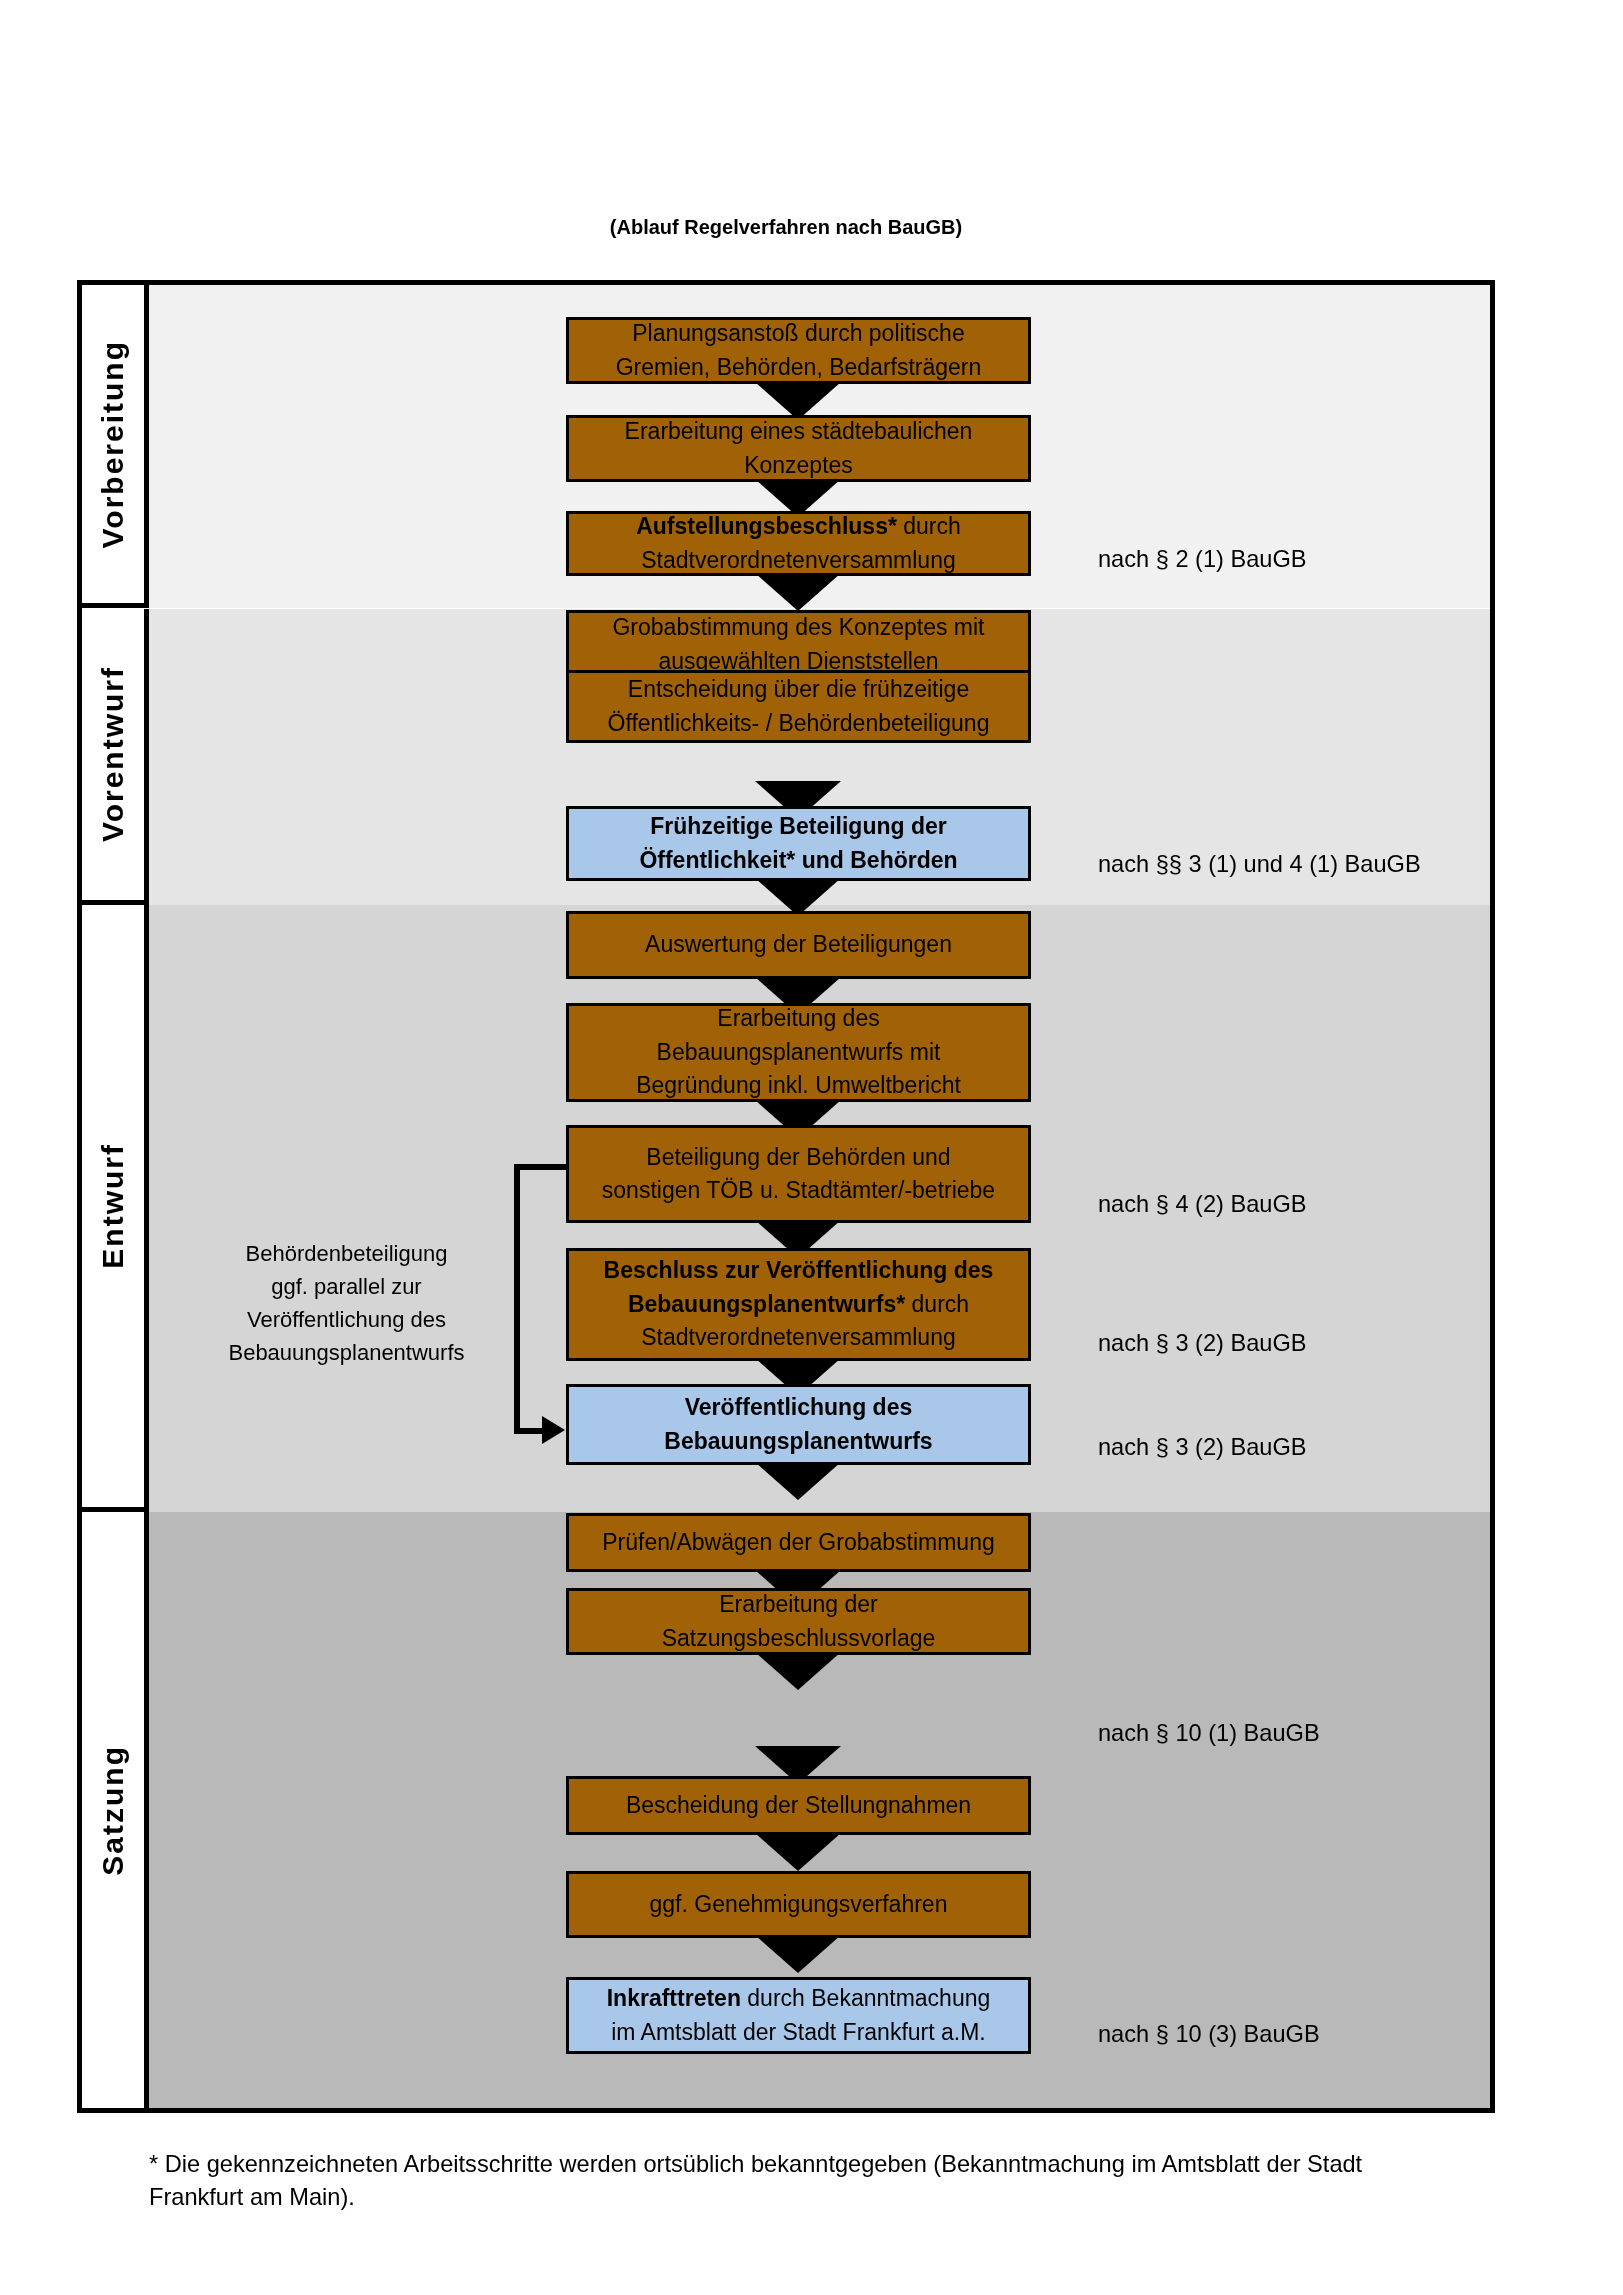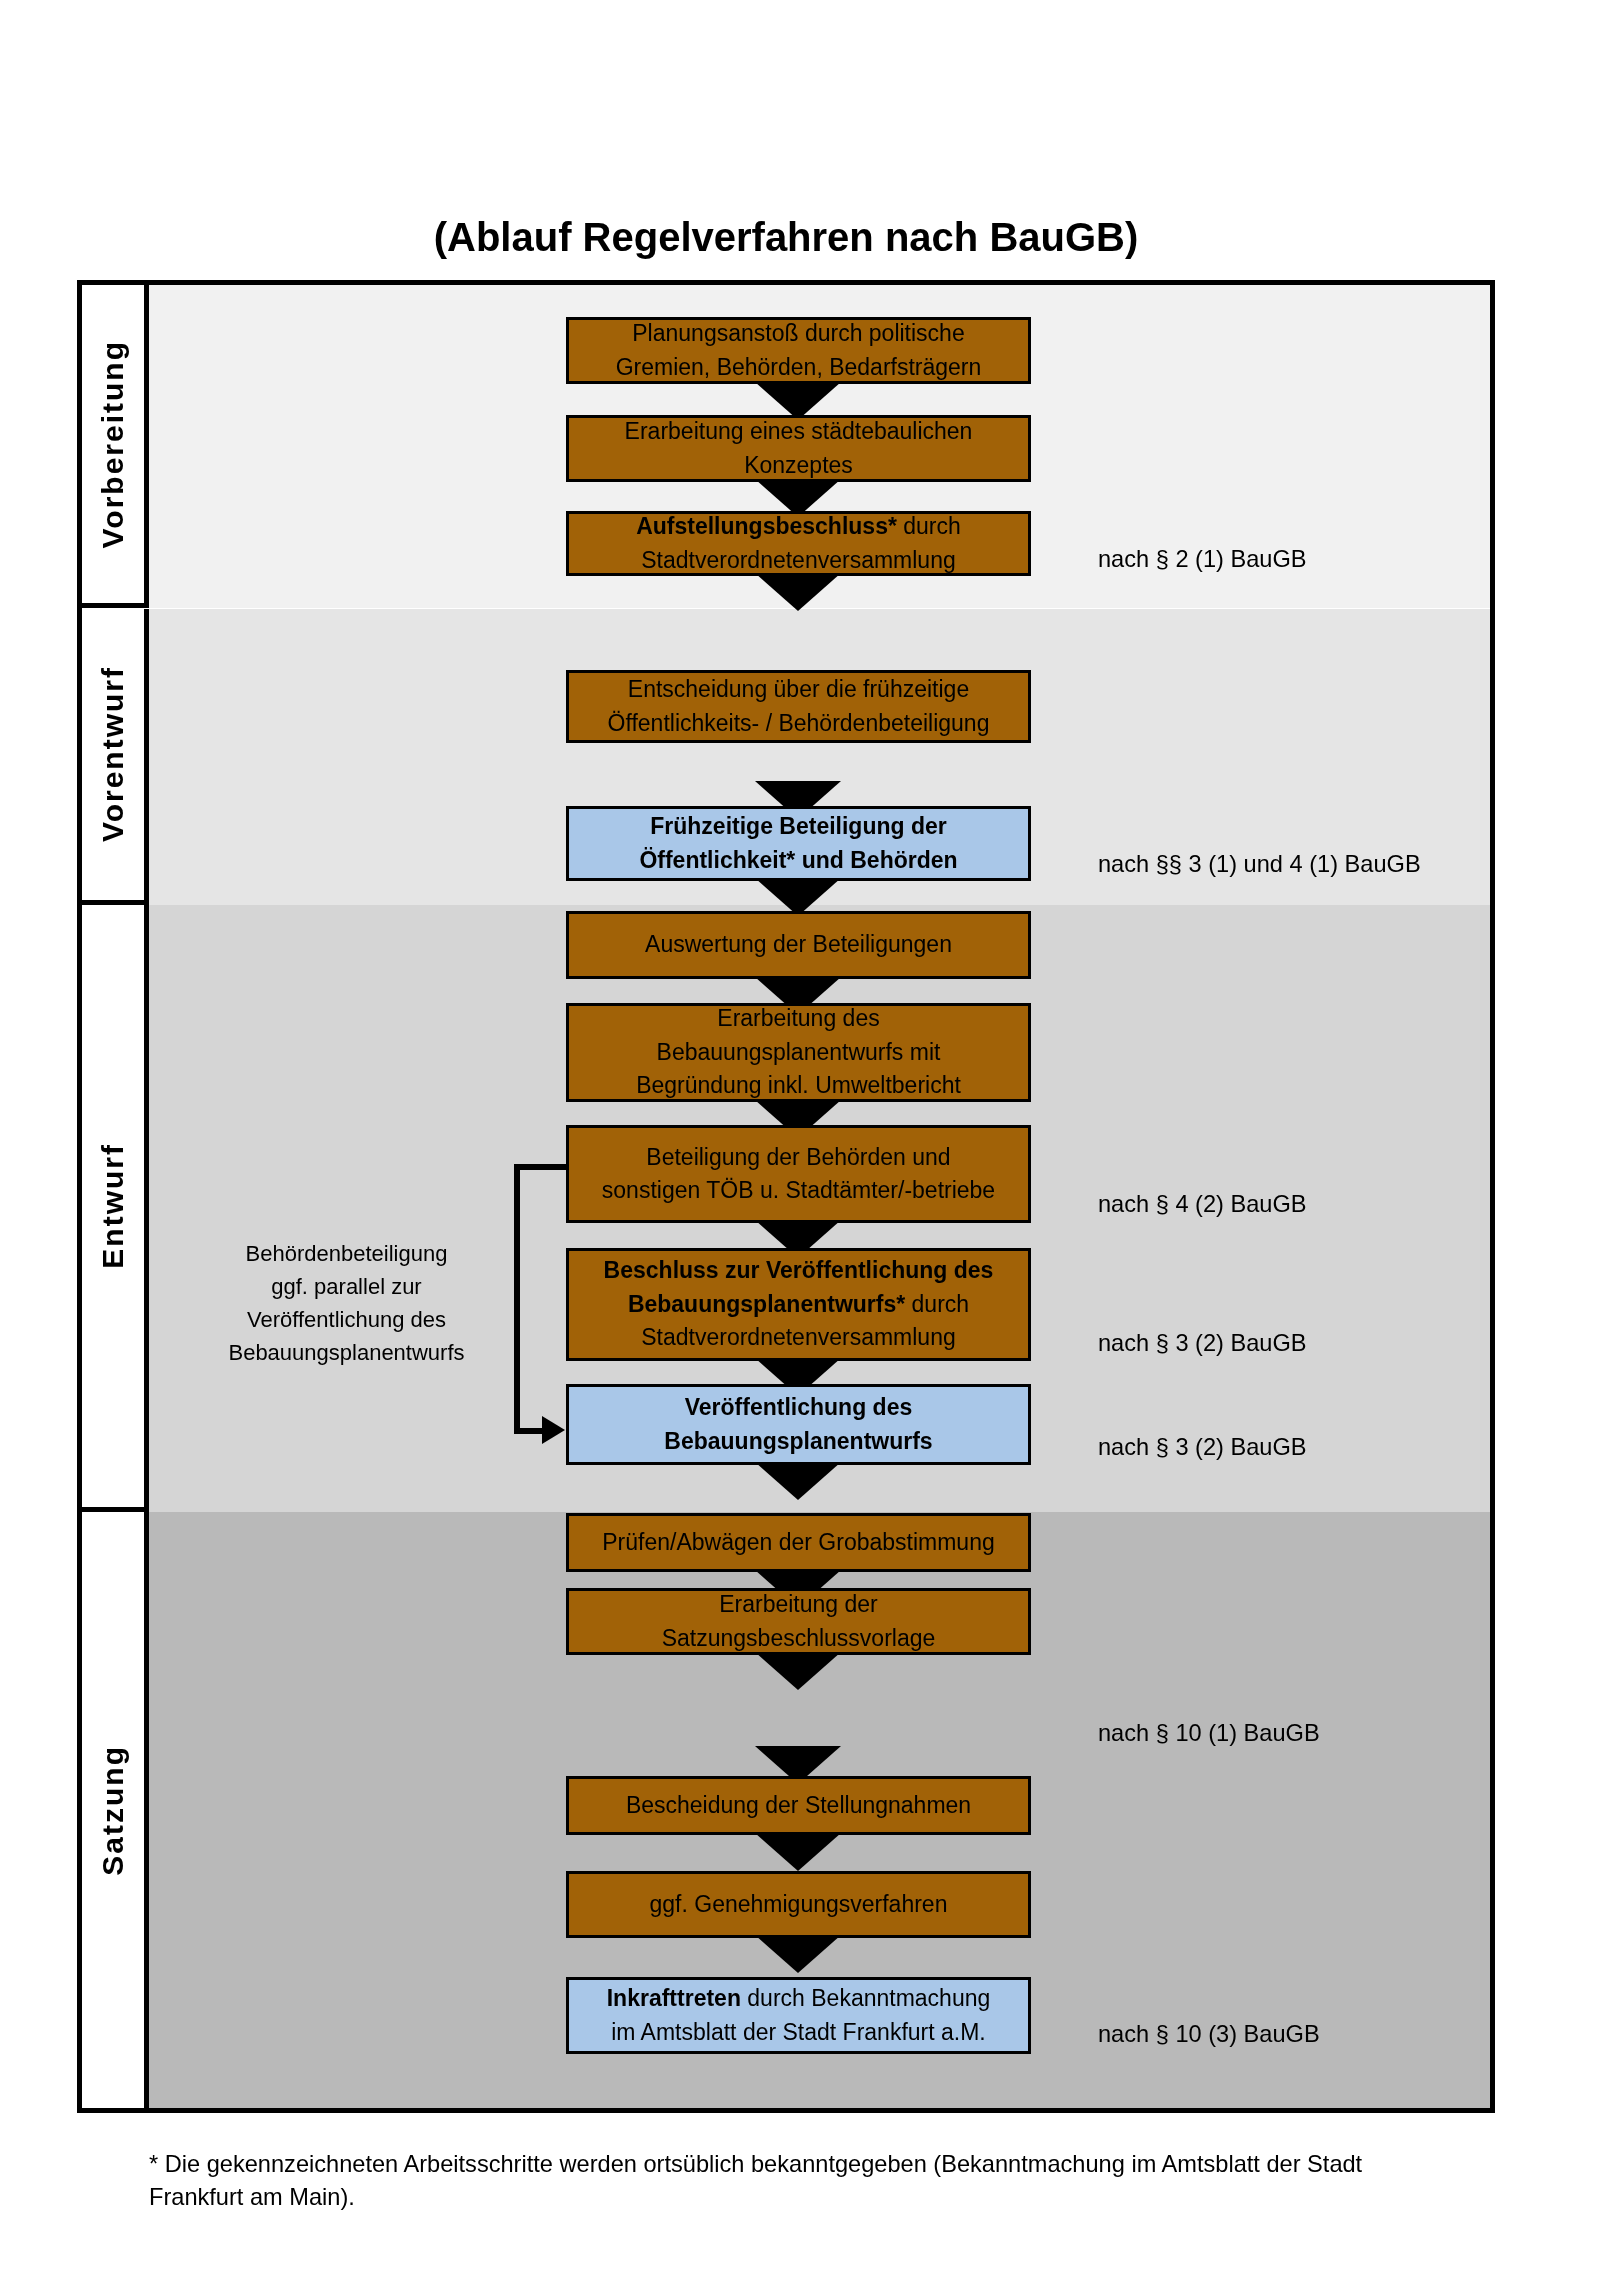--- a/index.html
+++ b/index.html
@@ -2,21 +2,21 @@
 <html lang="de" style="font-size:10.5px"><head>
 <meta charset="utf-8">
 <style>
   html,body{margin:0;padding:0;background:#fff;}
   .page{position:relative;width:1623px;height:2295px;background:#ffffff;
         font-family:"Liberation Sans","DejaVu Sans",sans-serif;color:#000;overflow:hidden;}
 
   .title{position:absolute;left:77px;width:1418px;top:126px;text-align:center;
          font-size:49px;font-weight:bold;line-height:1;}
   .subtitle{position:absolute;left:77px;width:1418px;top:217px;text-align:center;
-            font-size:40px;font-weight:bold;line-height:1;}
+            font-size:20px;font-weight:bold;line-height:1;}
 
   .frame{position:absolute;left:77px;top:280px;width:1418px;height:1833px;
          border:5.2px solid #000;box-sizing:border-box;background:#fff;}
 
   .phase-cell{position:absolute;left:82px;width:67px;background:#ffffff;
               border-right:5.2px solid #000;border-bottom:5.2px solid #000;box-sizing:border-box;
               display:flex;align-items:center;justify-content:center;z-index:1;}
   .phase-cell.last{border-bottom:none;}
   .phase-label{writing-mode:vertical-rl;transform:rotate(180deg);
                font-size:30px;font-weight:bold;letter-spacing:2px;white-space:nowrap;}
@@ -81,20 +81,24 @@
     <div><b></b><span>Planungsanstoß durch politische
 Gremien, Behörden, Bedarfsträgern</span></div>
   </div>
   <div class="box" style="top:415px;height:67px;">
     <div><b></b><span>Erarbeitung eines städtebaulichen
 Konzeptes</span></div>
   </div>
   <div class="box" style="top:511px;height:65px;">
     <div><b>Aufstellungsbeschluss*</b><span> durch
 Stadtverordnetenversammlung</span></div>
+  </div>
+  <div class="box" style="top:610px;height:69px;">
+    <div><b></b><span>Grobabstimmung des Konzeptes mit
+ausgewählten Dienststellen</span></div>
   </div>
   <div class="box" style="top:670px;height:73px;">
     <div><b></b><span>Entscheidung über die frühzeitige
 Öffentlichkeits- / Behördenbeteiligung</span></div>
   </div>
   <div class="box hl" style="top: 806px; height: 75px; background-color: rgb(169, 199, 232);">
     <div><b>Frühzeitige Beteiligung der
 Öffentlichkeit* und Behörden</b><span></span></div>
   </div>
   <div class="box" style="top:911px;height:68px;">

